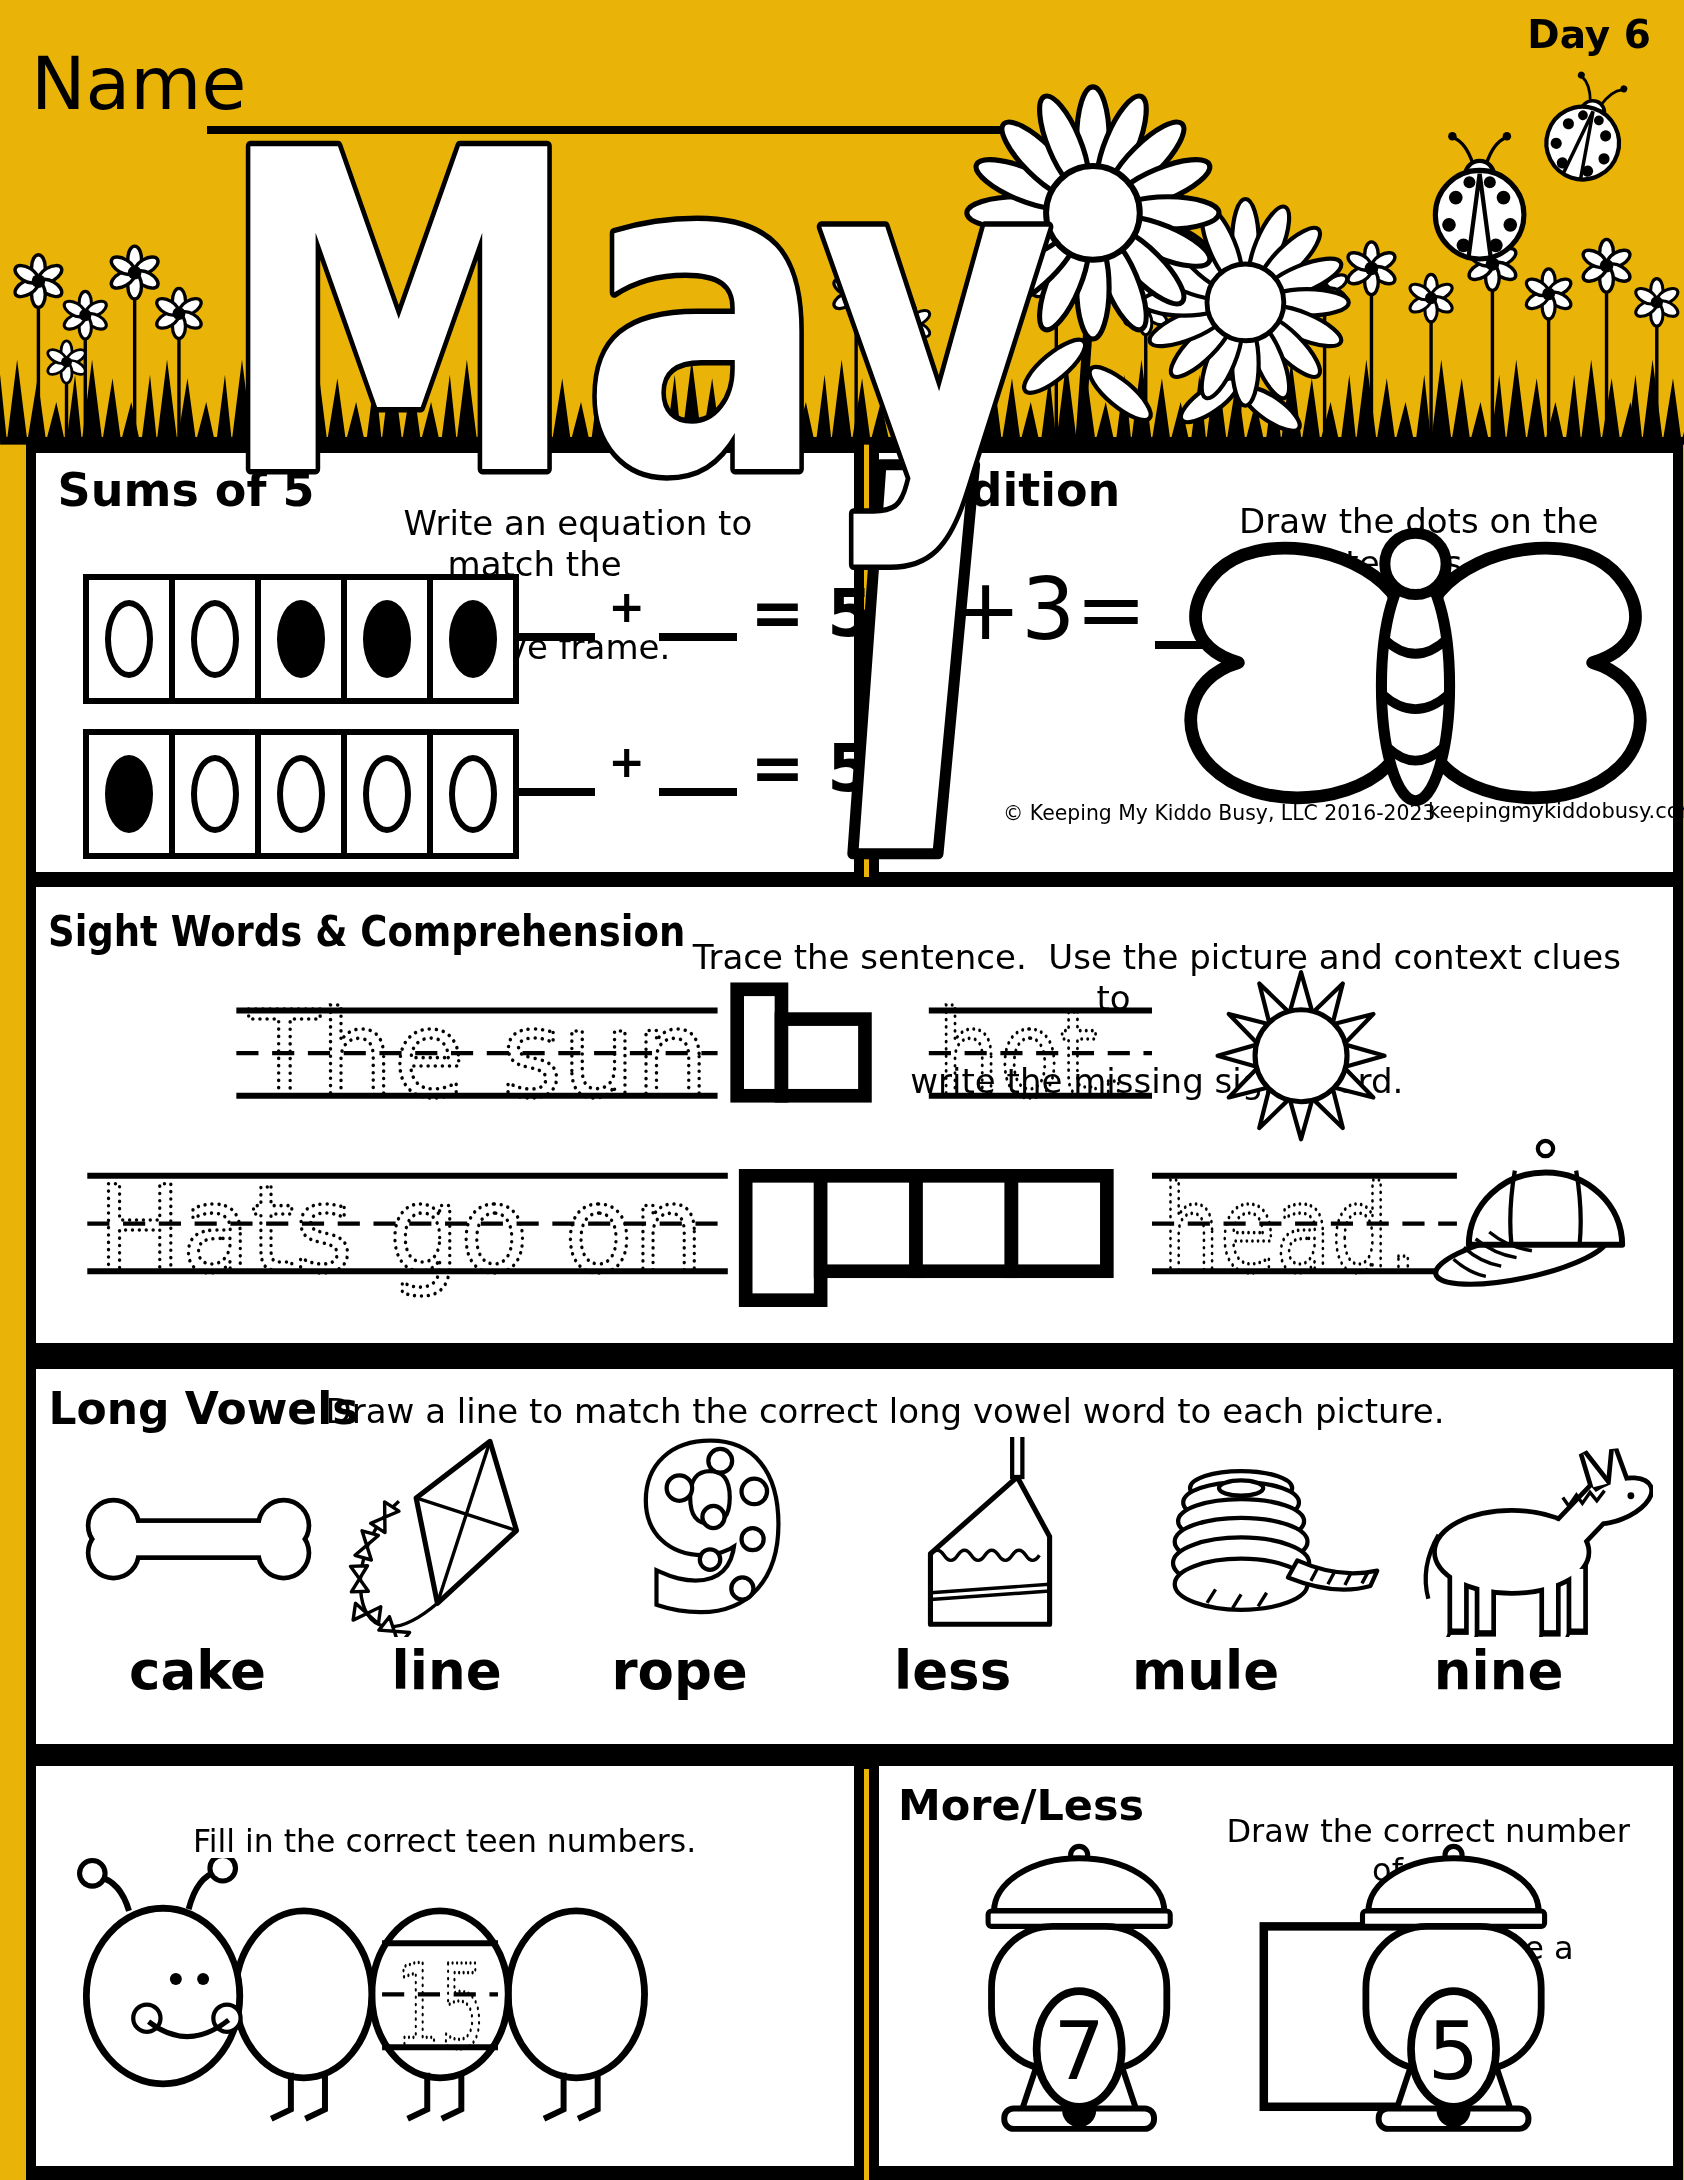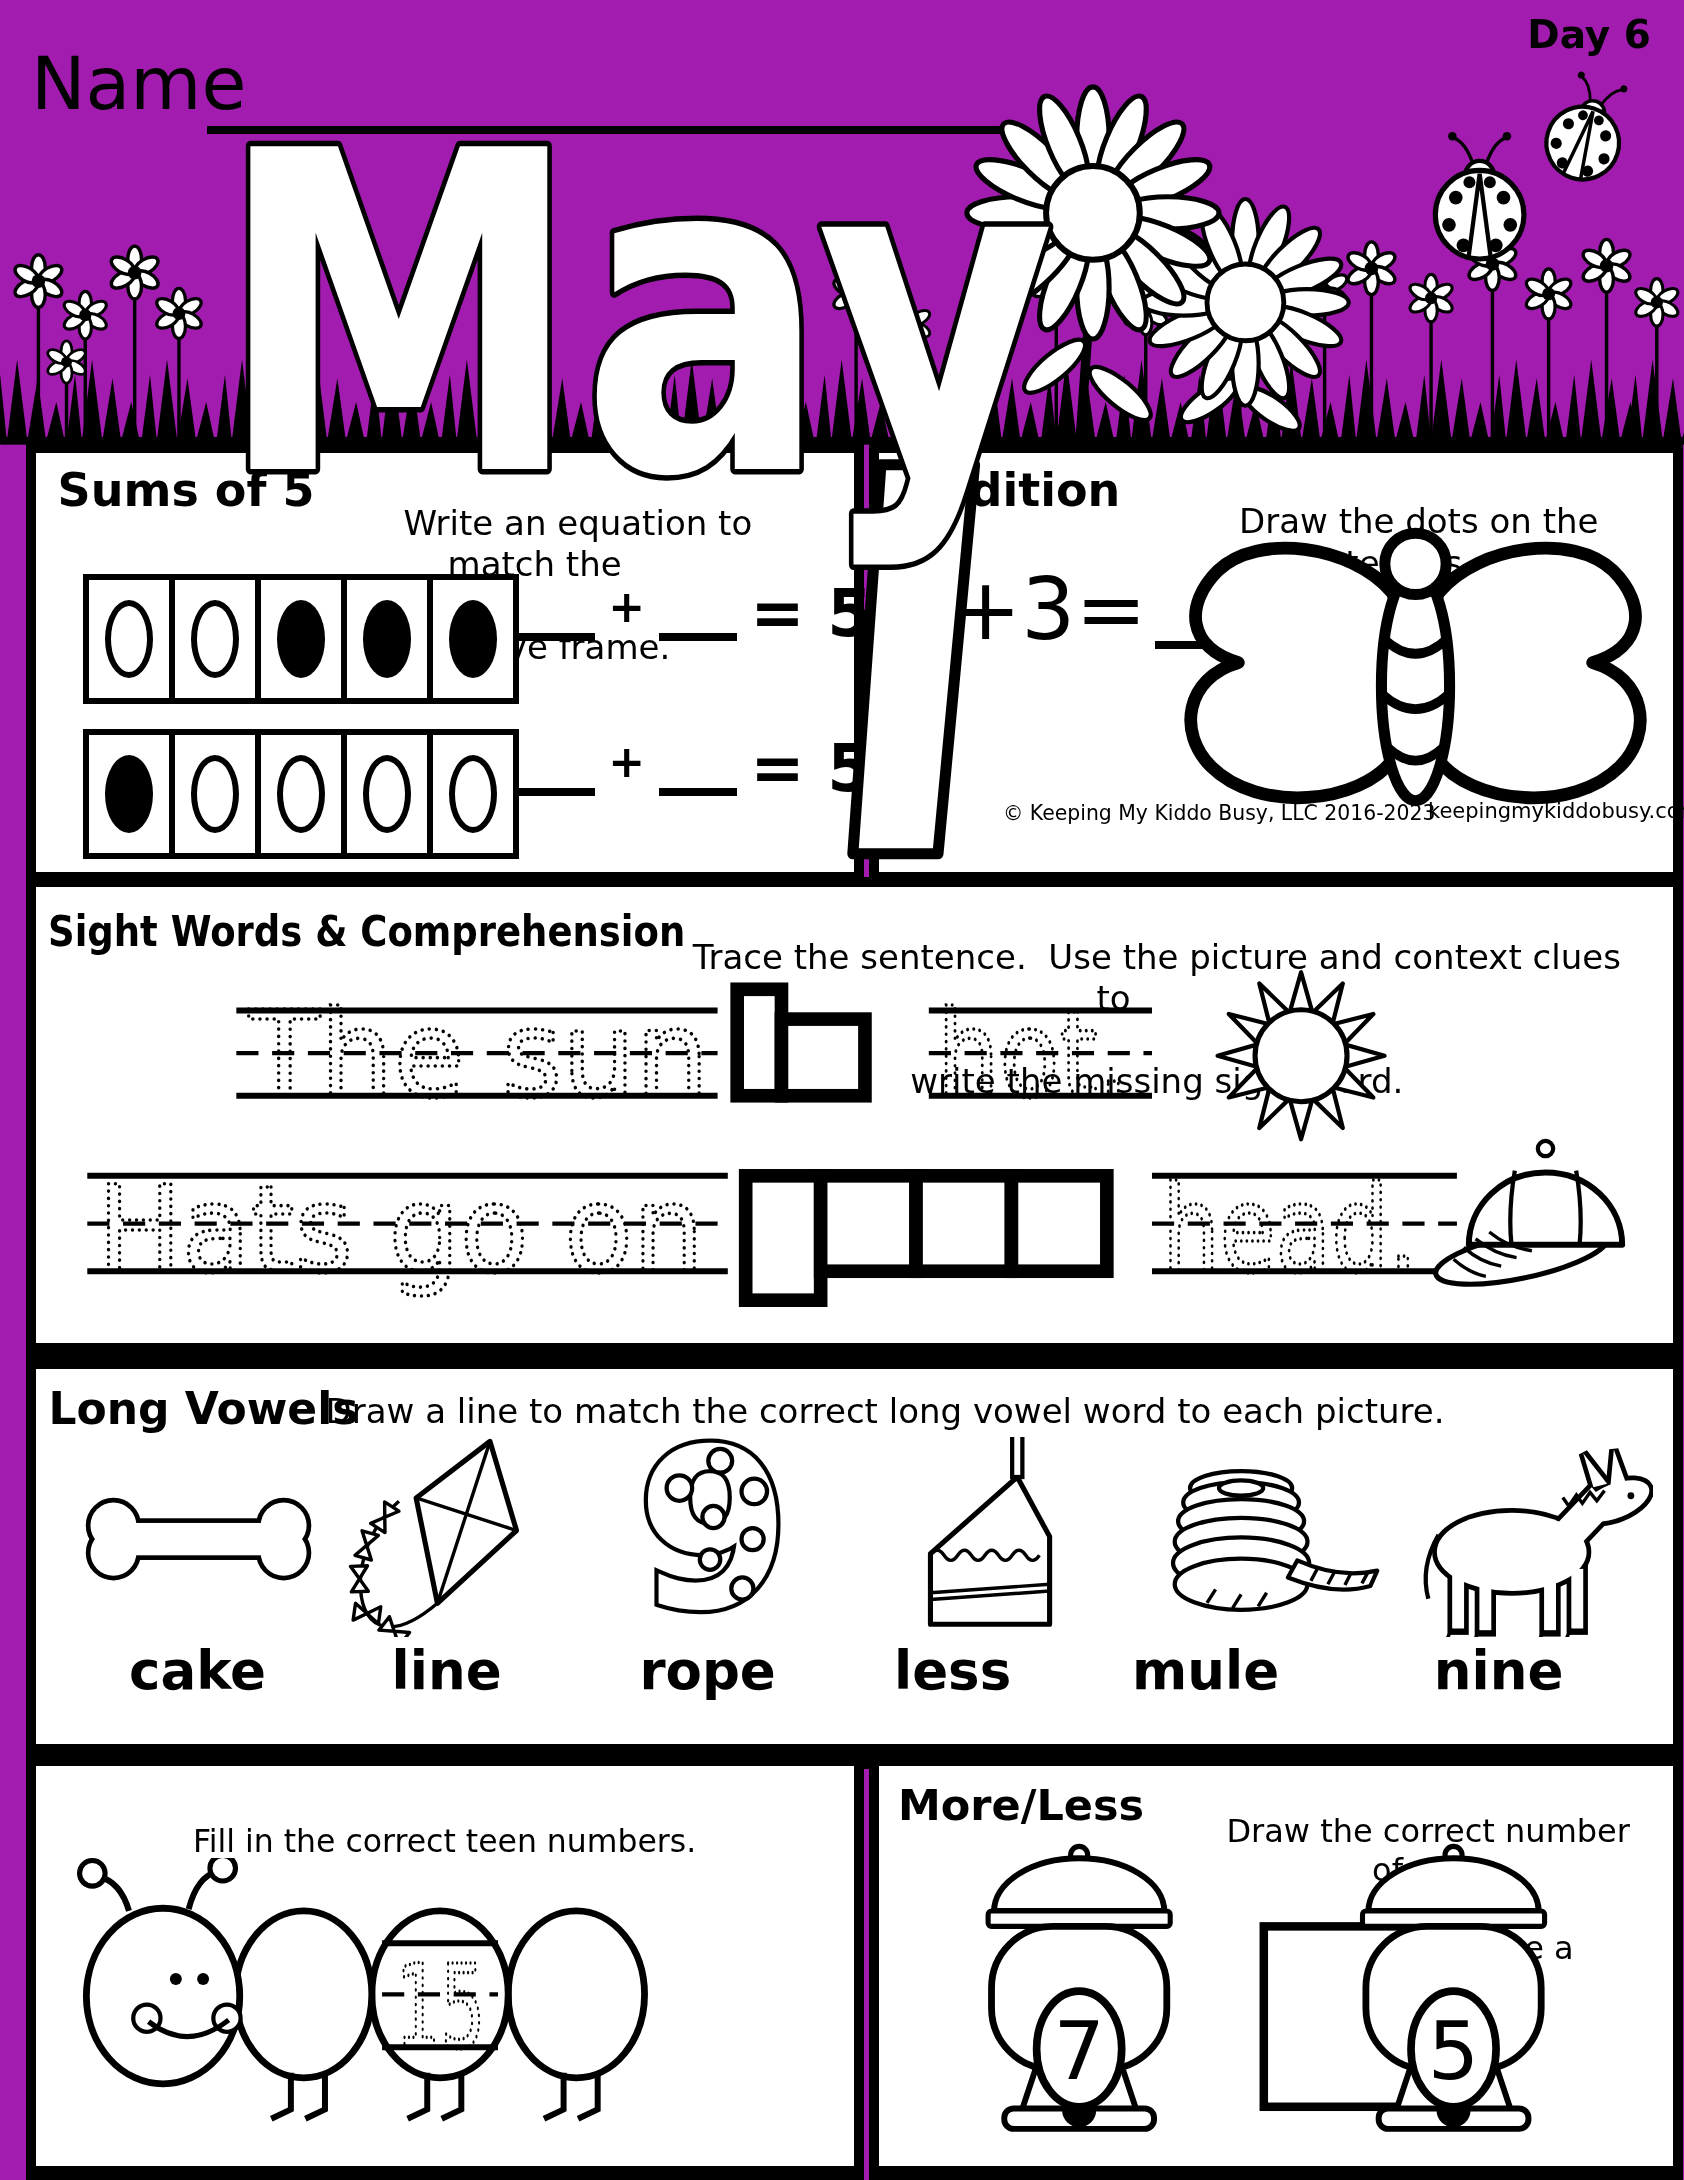--- a/index.html
+++ b/index.html
@@ -1,16 +1,16 @@
 <!DOCTYPE html>
 <html style="font-size:13.6px"><head>
 <meta charset="utf-8">
 <style>
   html,body{margin:0;padding:0;background:#fff;}
-  .page{position:relative;width:1685px;height:2181px;background:#a21caf;overflow:hidden;
+  .page{position:relative;width:1685px;height:2181px;background:#eab308;overflow:hidden;
         font-family:"DejaVu Sans",sans-serif;color:#000;}
   .abs{position:absolute;}
   
   .wbox{position:absolute;background:#fff;border:10.2px solid #000;border-bottom-width:25.6px;z-index:2;}
   .wbox-inner{position:absolute;inset:0;}
   .boxtitle{position:absolute;font-weight:bold;white-space:nowrap;}
   .instr{position:absolute;text-align:center;line-height:1.22;white-space:pre-wrap;}
   
   .frame{position:absolute;display:flex;}
   .cell{width:80px;height:118px;border:6px solid #000;margin-left:-6px;background:#fff;
@@ -433,21 +433,21 @@
           <rect class="f" x="58" y="40" width="14" height="70"></rect>
           <path class="ln" stroke-width="4" d="M48,-44 l7,10 l9,-13 l7,10 l9,-13 l8,10 l9,-12"></path>
           <path class="ln" stroke-width="5" d="M-98,0 Q-120,38 -110,75"></path>
           <circle cx="128" cy="-46" r="4" fill="#000"></circle>
           <path class="ln" stroke-width="4" d="M-82,110 l-6,12 l22,0 M-50,112 l-6,12 l22,0 M26,112 l-6,12 l22,0 M58,110 l-6,12 l22,0"></path>
         </g>
       </svg>
 
       <div class="vword" style="left:162px;top:271px">cake</div>
       <div class="vword" style="left:411px;top:271px">line</div>
-      <div class="vword" style="left:672px;top:271px">rope</div>
+      <div class="vword" style="left:644px;top:271px">rope</div>
       <div class="vword" style="left:917px;top:271px">less</div>
       <div class="vword" style="left:1170px;top:271px">mule</div>
       <div class="vword" style="left:1463px;top:271px">nine</div>
     </div>
   </div>
 
   <div class="wbox" style="left:25.6px;top:1756px;width:818px;height:400px">
     <div class="wbox-inner">
       <div class="instr" style="left:0;top:56px;width:100%;font-size:31.5px">Fill in the correct teen numbers.</div>
 

